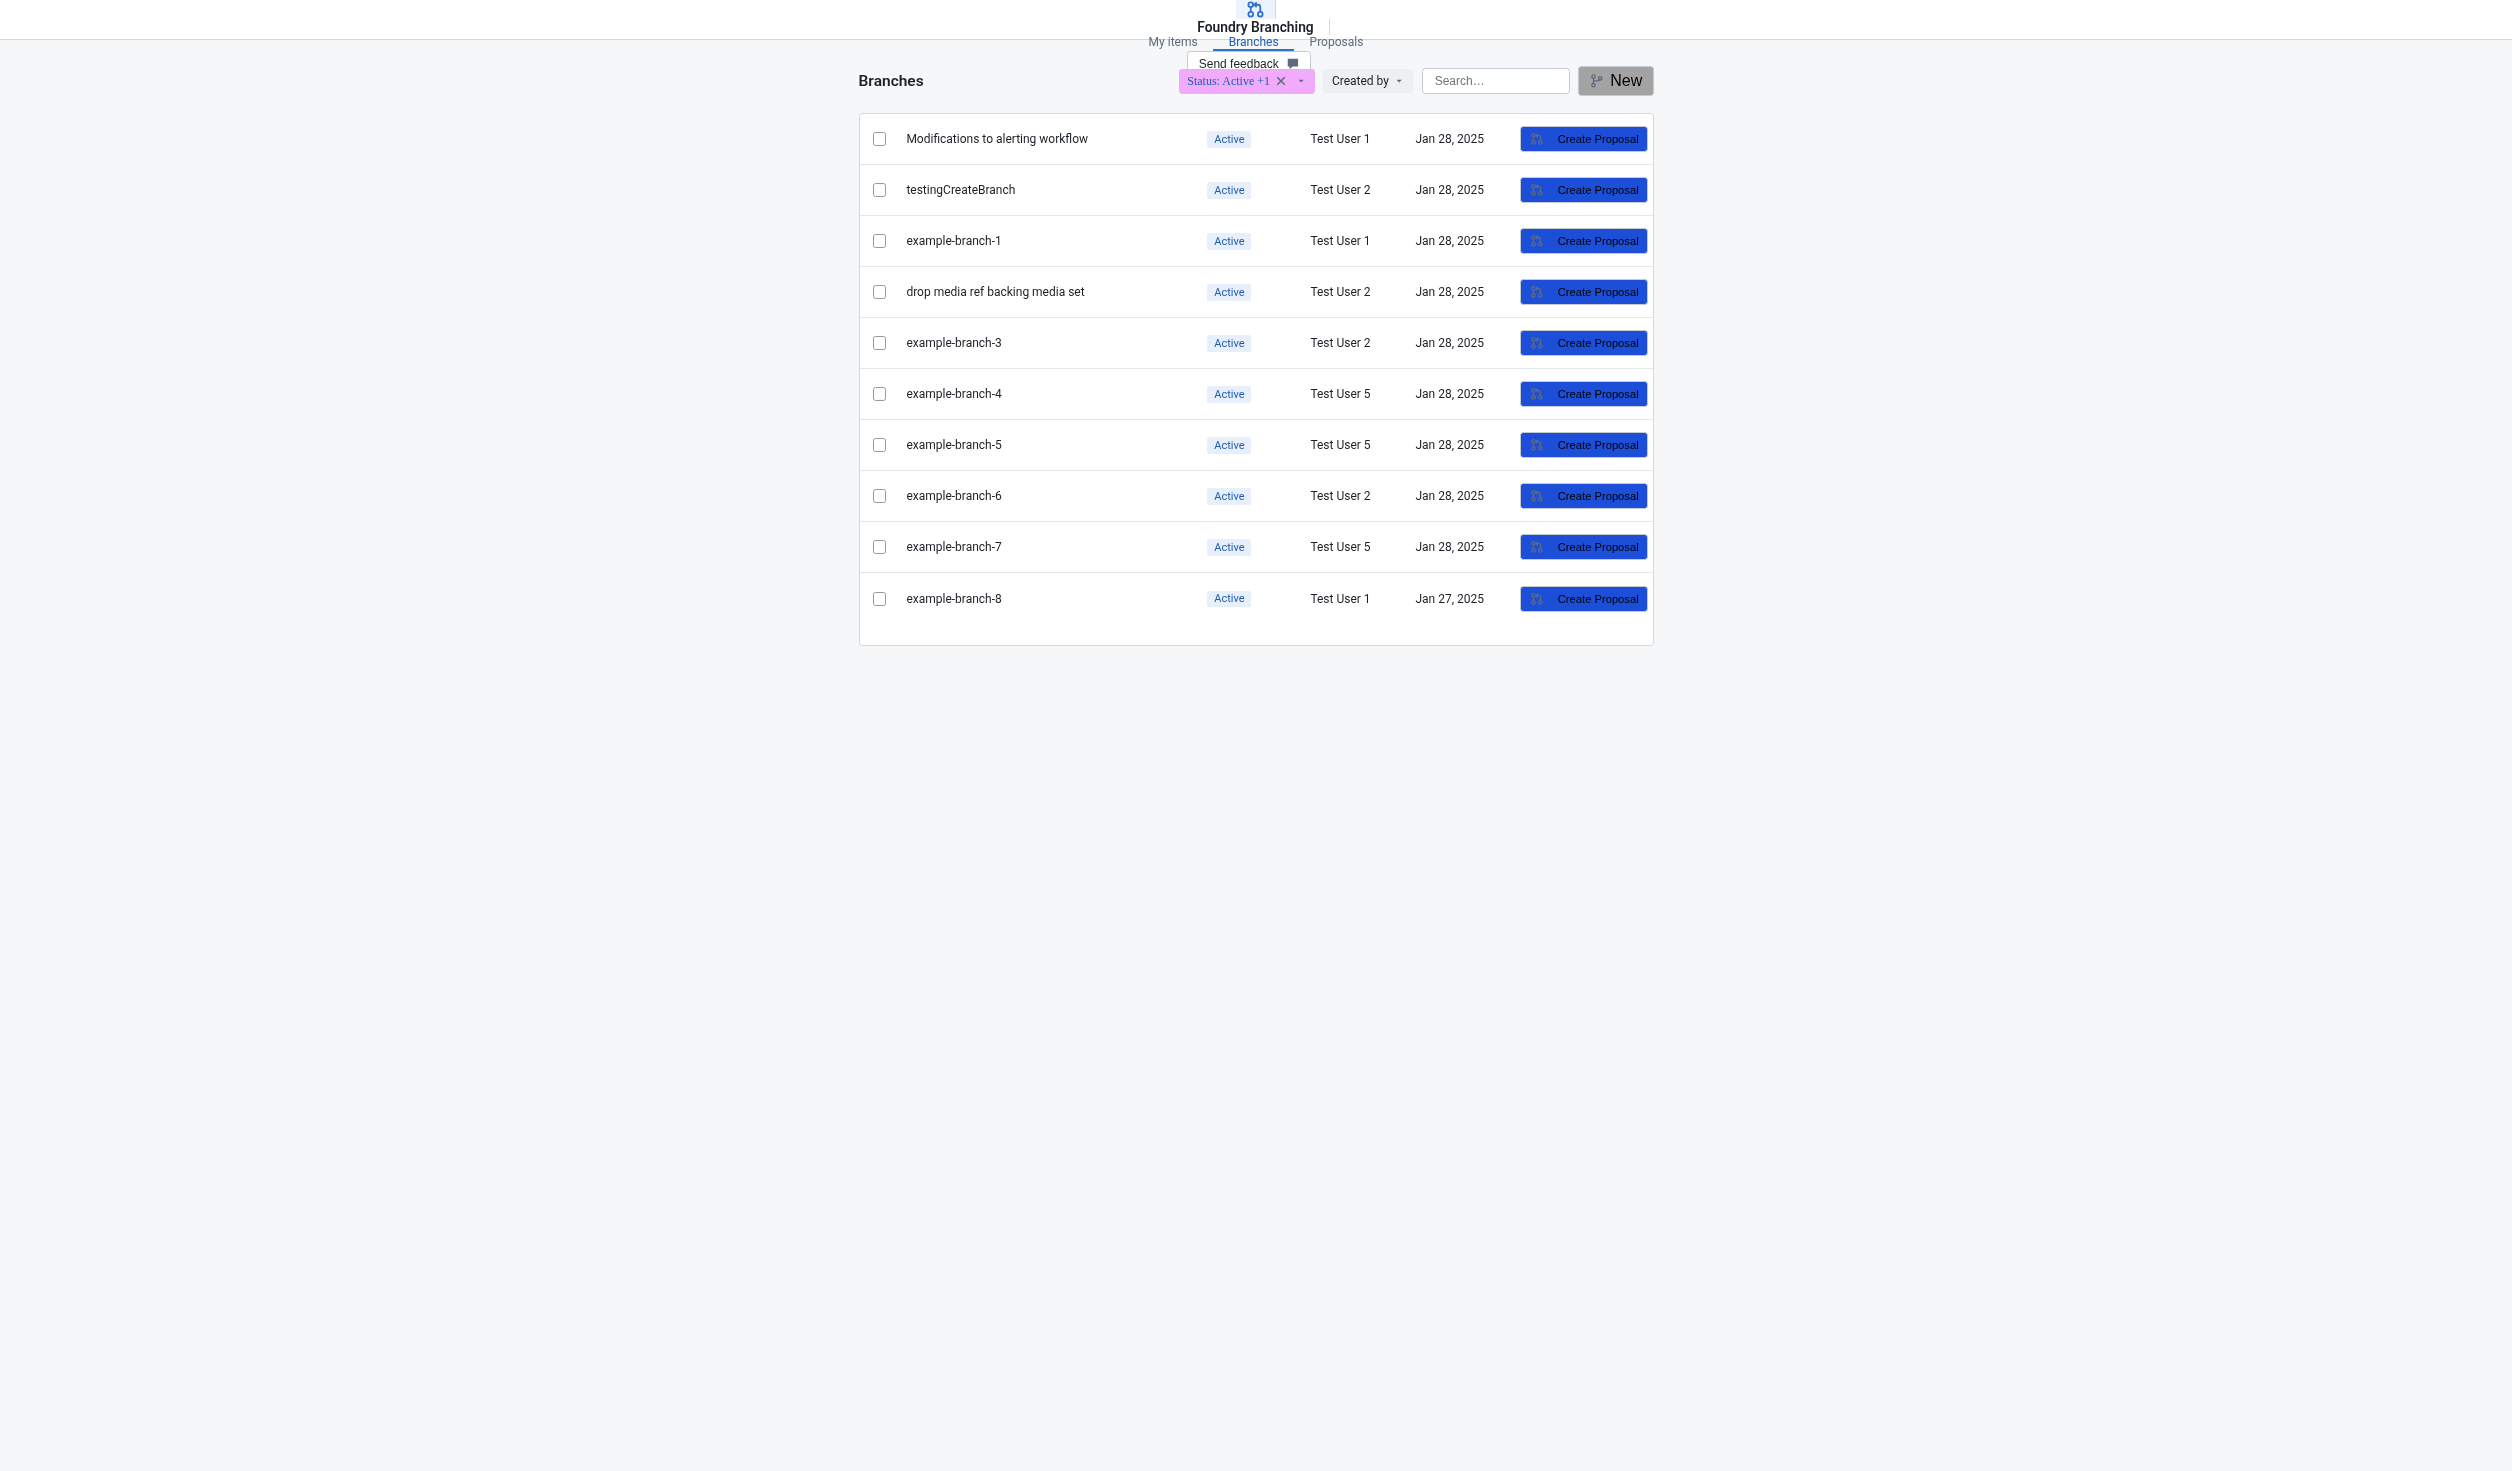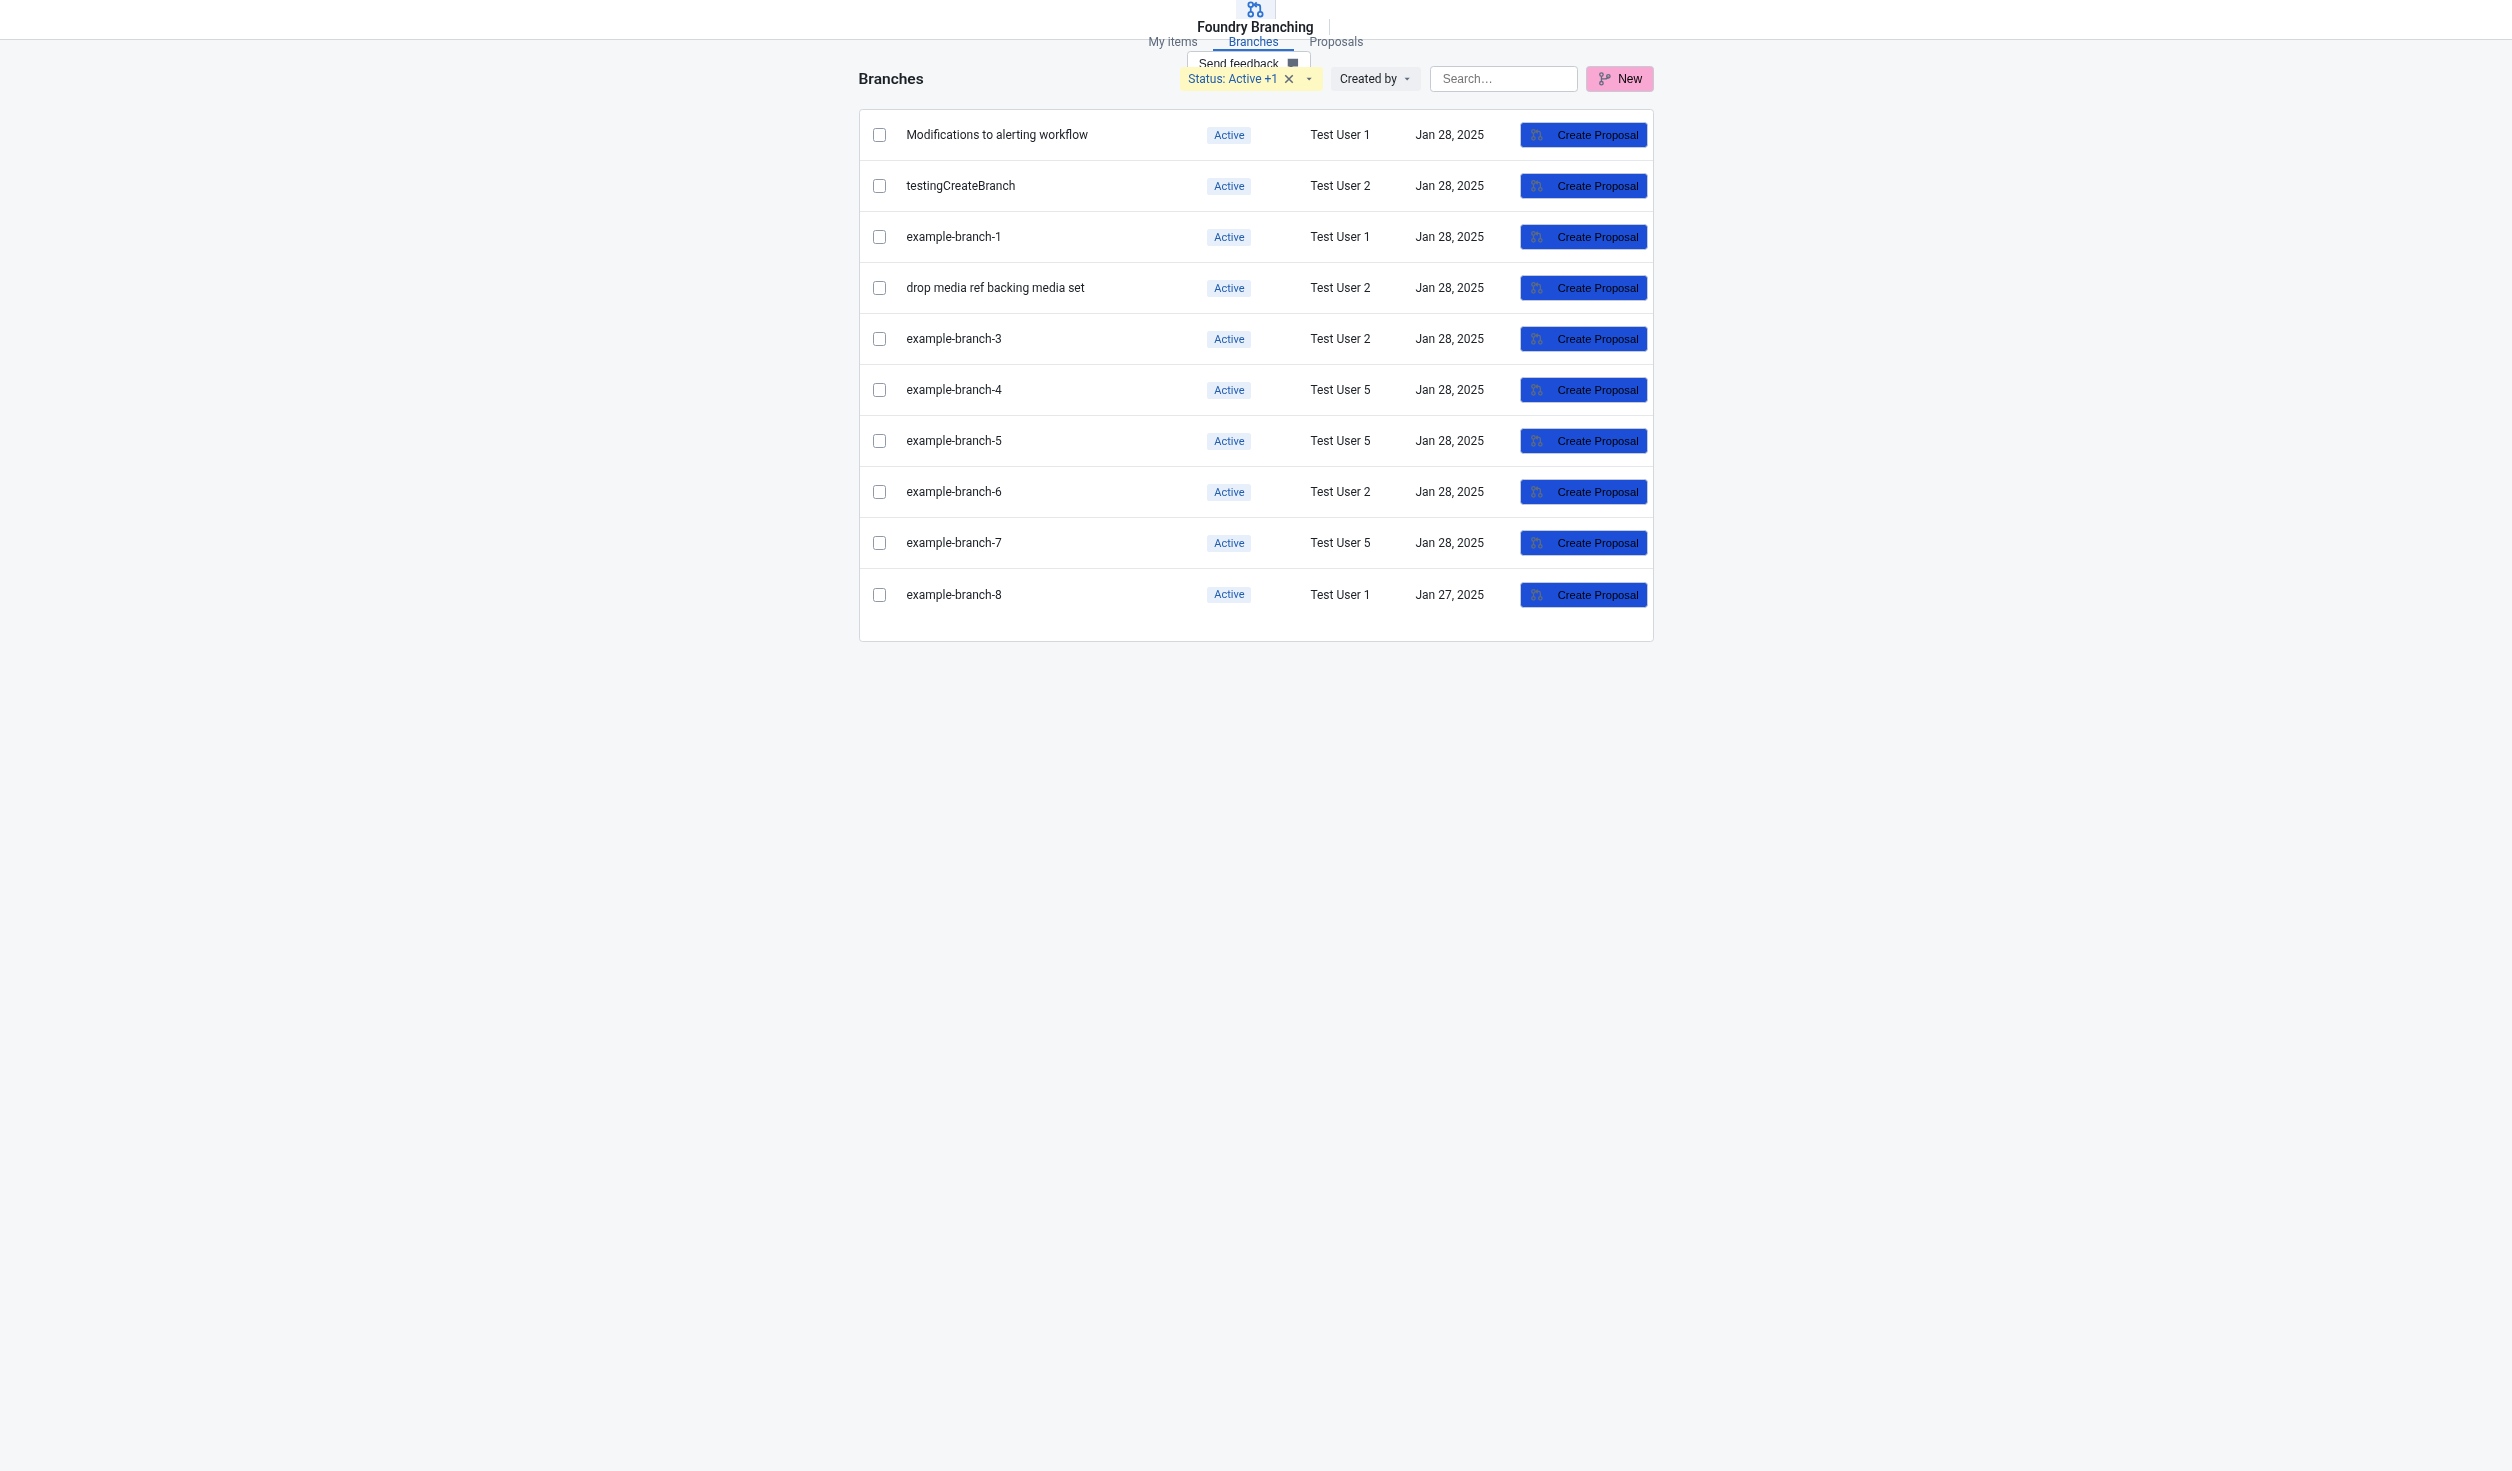--- a/index.html
+++ b/index.html
@@ -76,21 +76,21 @@
 .page-title { font-size: 15.5px; font-weight: 600; flex: 1; }
 .chip {
   display: flex;
   align-items: center;
   gap: 5.2px;
   padding: 5.2px 8.6px;
   border-radius: 3.4px;
   font-size: 12px;
   cursor: pointer;
 }
-.chip.status { background: #fef9c3; color: #215db0; }
+.chip.status { background: #f0abfc; color: #215db0; font-family: Liberation Serif, serif; }
 .chip.status .x { width: 12px; height: 12px; fill: #5f6b7c; cursor: pointer; }
 .chip.status .caret { width: 10.3px; height: 10.3px; fill: #5f6b7c; margin-left: 3.4px; }
 .chip.created { background: #edeff2; color: #1c2127; }
 .chip.created .caret { width: 10.3px; height: 10.3px; fill: #5f6b7c; }
 .search-box {
   display: flex;
   align-items: center;
   border: 0.9px solid #c5cbd3;
   border-radius: 3.4px;
   padding: 0 6.9px;
@@ -106,22 +106,22 @@
   flex: 1;
   background: transparent;
 }
 .new-btn {
   display: flex;
   align-items: center;
   gap: 6.9px;
   padding: 5.2px 10.3px;
   border: 0.9px solid #c5cbd3;
   border-radius: 3.4px;
-  background: #f9a8d4;
-  font-size: 12px;
+  background: #a3a3a3;
+  font-size: 16px;
   cursor: pointer;
 }
 .new-btn svg { width: 13.8px; height: 13.8px; fill: #5f6b7c; }
 
 .table {
   background: #fff;
   border: 0.9px solid #d3d8de;
   border-radius: 3.4px;
   overflow: hidden;
 }

